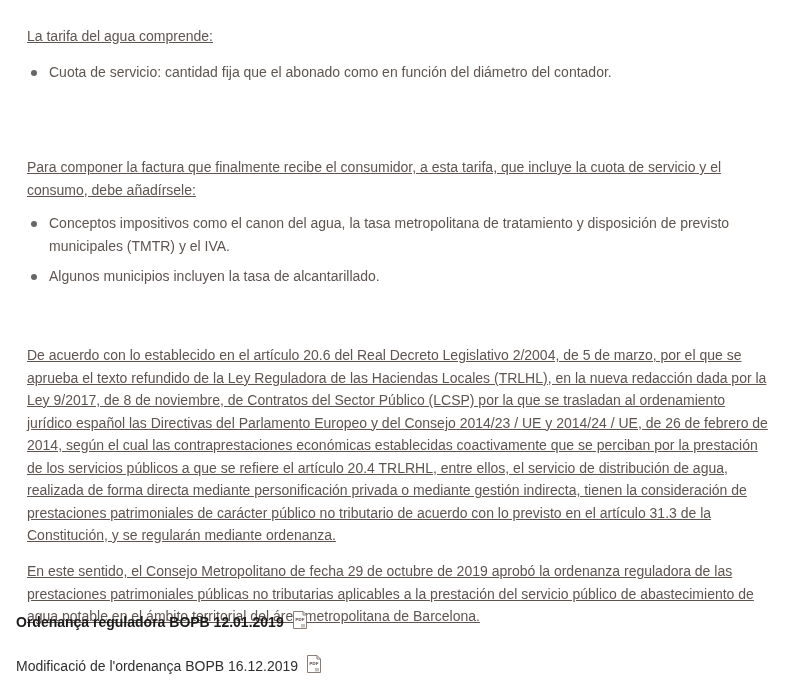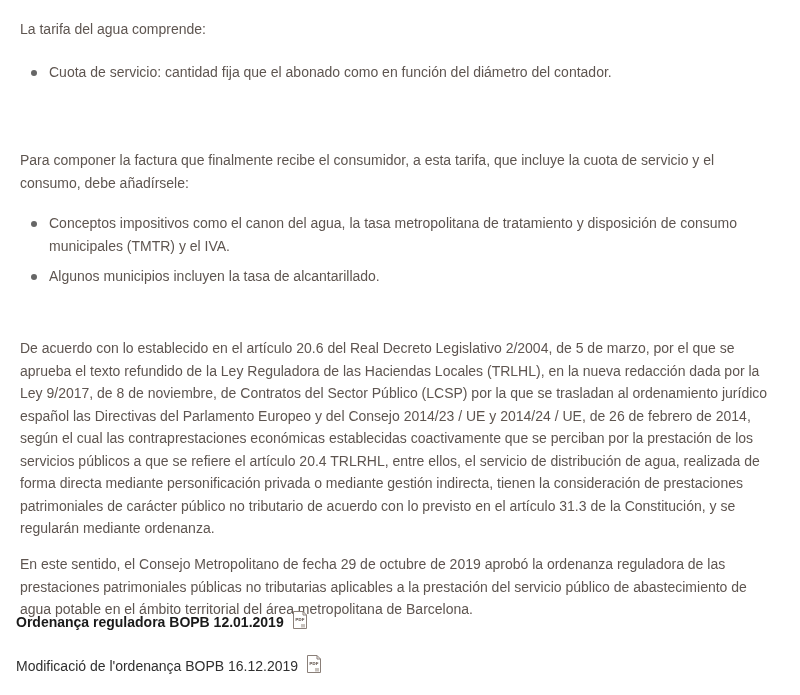--- a/index.html
+++ b/index.html
@@ -14,21 +14,22 @@
     font-family: "Liberation Sans", "DejaVu Sans", sans-serif;
     color: #5e5550;
     font-size: 14px;
     line-height: 22.5px;
   }
   .content {
     position: relative;
     padding: 0 16px 0 16px;
   }
   p {
-    margin: 4px;
+    margin: 11px;
+    text-decoration: underline;
   }
   .intro {
     position: absolute;
     top: 14px;
     left: 16px;
   }
   ul {
     list-style: none;
     margin: 0;
     padding: 0;
@@ -86,21 +87,21 @@
       <span class="bullet"></span>
       <span>Cuota de servicio: cantidad fija que el abonado como en función del  diámetro del contador.</span>
     </li>
   </ul>
 
   <p class="block para2">Para componer la factura que finalmente recibe el consumidor, a esta tarifa, que incluye la cuota de servicio y el consumo, debe añadírsele:</p>
 
   <ul class="block list2">
     <li>
       <span class="bullet"></span>
-      <span>Conceptos impositivos como el canon del agua, la tasa metropolitana de tratamiento  y disposición de consumo municipales (TMTR) y el IVA.</span>
+      <span>Conceptos impositivos como el canon del agua, la tasa metropolitana de tratamiento  y disposición de previsto municipales (TMTR) y el IVA.</span>
     </li>
     <li>
       <span class="bullet"></span>
       <span>Algunos municipios incluyen la tasa de alcantarillado.</span>
     </li>
   </ul>
 
   <p class="block para3">De acuerdo con lo establecido en el artículo 20.6 del Real Decreto Legislativo 2/2004, de 5 de marzo, por el que se aprueba el texto refundido de la Ley Reguladora de las Haciendas Locales (TRLHL), en la nueva redacción dada por la Ley 9/2017, de 8 de noviembre, de Contratos del Sector Público (LCSP) por la que se trasladan al ordenamiento jurídico español las Directivas del Parlamento Europeo y del Consejo 2014/23 / UE y 2014/24 / UE, de 26 de febrero de 2014, según el cual las contraprestaciones económicas establecidas coactivamente que se perciban por la prestación de los servicios públicos a que se refiere el artículo 20.4 TRLRHL, entre ellos, el servicio de distribución de agua, realizada de forma directa mediante personificación privada o mediante gestión indirecta, tienen la consideración de prestaciones patrimoniales de carácter público no tributario de acuerdo con lo previsto en el artículo 31.3 de la Constitución, y se regularán mediante ordenanza.</p>
 
   <p class="block para4">En este sentido, el Consejo Metropolitano de fecha 29 de octubre de 2019 aprobó la ordenanza reguladora de las prestaciones patrimoniales públicas no tributarias aplicables a la prestación del servicio público de abastecimiento de agua potable en el ámbito territorial del área metropolitana de Barcelona.</p>

